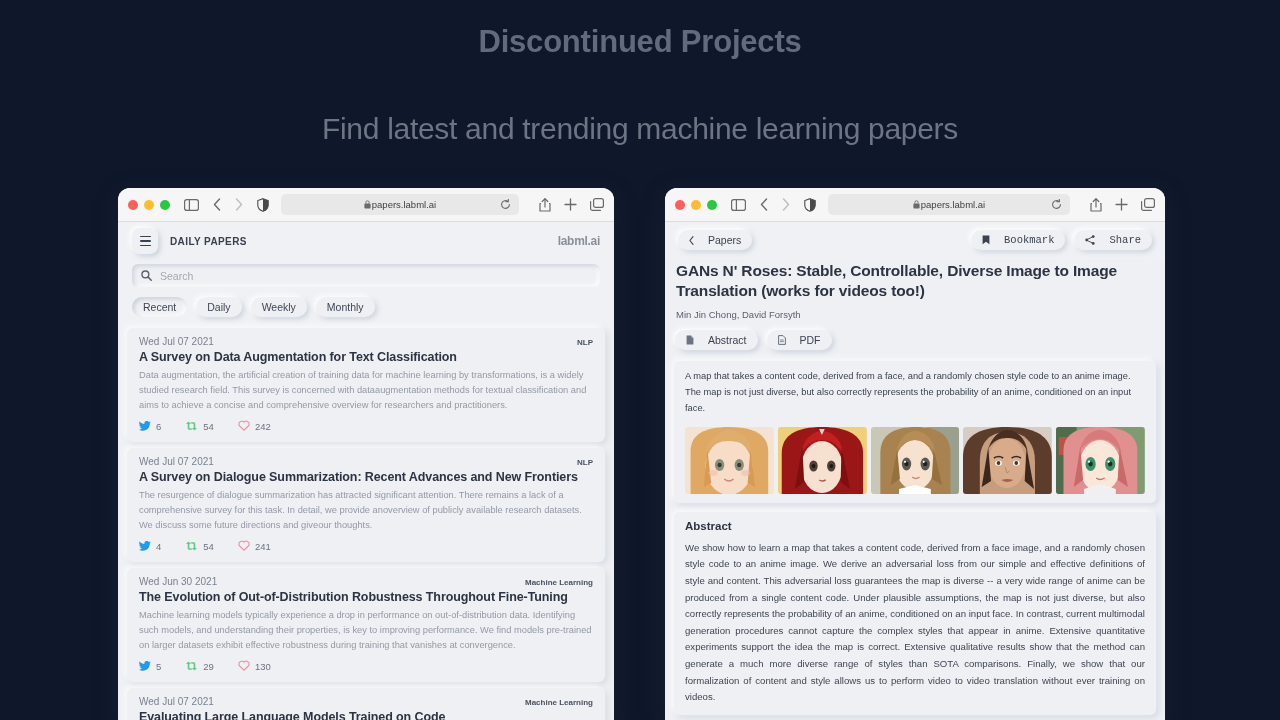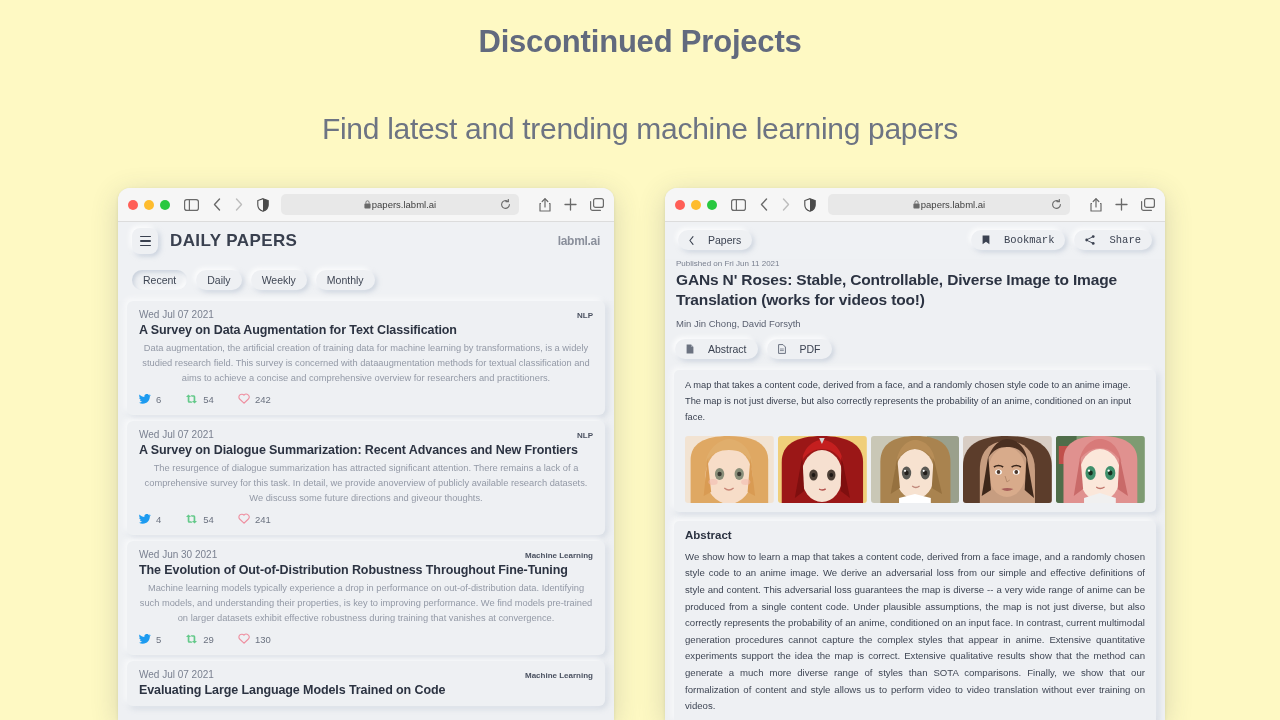--- a/index.html
+++ b/index.html
@@ -2,21 +2,21 @@
 <html><head>
 <meta charset="utf-8">
 <style>
   * { box-sizing: border-box; margin: 0; padding: 0; }
   html, body {
     width: 1280px; height: 720px;
     background: #ffffff;
     font-family: "Liberation Sans", sans-serif;
     overflow: hidden;
   }
-  .page { position: relative; width: 1280px; height: 720px; background:#fef9c3; }
+  .page { position: relative; width: 1280px; height: 720px; background:#0f172a; }
 
   
   .hero-title {
     position: absolute; top: 24px; left: 0; width: 1280px;
     text-align: center;
     font-size: 31px; font-weight: bold; color: #626a7e;
     letter-spacing: -0.2px;
   }
   .hero-sub {
     position: absolute; top: 112px; left: 0; width: 1280px;
@@ -71,21 +71,21 @@
     height: 38px; background:#eff1f4; display:flex; align-items:center;
     padding: 0 14px; gap: 12px;
   }
   .hamburger {
     width: 26px; height: 26px; border-radius: 8px; background:#eef0f3;
     display:flex; flex-direction:column; justify-content:center; align-items:center; gap:3px;
     box-shadow: -2px -2px 5px rgba(255,255,255,0.95), 2px 2px 5px rgba(163,177,198,0.55);
     cursor: pointer;
   }
   .hamburger i { display:block; width:11px; height:1.4px; background:#39404f; border-radius:1px; }
-  .app-title { font-size: 17px; font-weight: 600; color:#39404f; letter-spacing:0.4px; }
+  .app-title { font-size: 10px; font-weight: 600; color:#39404f; letter-spacing:0.4px; }
   .brand { margin-left:auto; font-size: 12px; color:#8a8f9b; font-weight:600; letter-spacing:-0.3px;}
 
   .search-wrap { padding: 4px 14px 0; background:#eff1f4; }
   .search-box {
     height: 23px; background:#eef0f3; border-radius: 6px;
     display:flex; align-items:center; gap:8px; padding: 0 9px;
     box-shadow: inset 2px 2px 4px rgba(163,177,198,0.45), inset -2px -2px 4px rgba(255,255,255,0.9);
   }
   .search-box input {
     border:0; background:transparent; outline:none; flex:1;
@@ -109,21 +109,21 @@
     margin-bottom: 6px;
     box-shadow: -2px -2px 6px rgba(255,255,255,0.9), 2px 2px 6px rgba(163,177,198,0.45);
   }
   .paper-top { display:flex; justify-content:space-between; align-items:baseline; }
   .paper-date { font-size: 10px; color:#7a8090; }
   .paper-tag  { font-size: 8px; color:#4a5160; font-weight:600; }
   .paper-title {
     font-size: 12.5px; font-weight: 700; color:#2c3342; margin-top: 3px; letter-spacing:-0.1px;
   }
   .paper-abs {
-    font-size: 9.3px; color:#9399a6; line-height: 1.62; margin-top: 4px; text-align: center;
+    font-size: 9.3px; color:#9399a6; line-height: 1.62; margin-top: 4px;
   }
   .stats { display:flex; gap: 24px; margin-top: 7px; align-items:center; }
   .stat { display:flex; align-items:center; gap:5px; font-size: 9.5px; color:#6b7280; }
 
   
   .pa-topbar {
     background:#eff1f4; padding: 8px 13px 9px; display:flex; align-items:center;
   }
   .pill {
     font-size: 10.5px; color:#3b4251; background:#eef0f3; border-radius: 12px;
@@ -245,20 +245,31 @@
     <div class="app-header">
       <span class="hamburger">
           <i></i>
           <i></i>
           <i></i>
         </span>
       <span class="app-title">DAILY PAPERS</span>
       <span class="brand">labml.ai</span>
     </div>
 
+    <div class="search-wrap">
+      <div class="search-box">
+        <span>
+          <svg width="11" height="11" viewBox="0 0 11 11">
+              <circle cx="4.4" cy="4.4" r="3.4" fill="none" stroke="#5a6070" stroke-width="1.4"></circle>
+              <line x1="6.9" y1="6.9" x2="10.2" y2="10.2" stroke="#5a6070" stroke-width="1.5" stroke-linecap="round"></line>
+            </svg>
+        </span>
+        <input type="text" placeholder="Search" style="">
+      </div>
+    </div>
 
     <div class="chips">
       <span class="chip active">Recent</span>
       <span class="chip">Daily</span>
       <span class="chip">Weekly</span>
       <span class="chip">Monthly</span>
     </div>
 
     <div class="paper-list">
 
@@ -476,21 +487,20 @@
               <circle cx="8.2" cy="8.4" r="1.4" fill="#3b4251"></circle>
               <line x1="2.6" y1="4.3" x2="7.3" y2="2.1" stroke="#3b4251" stroke-width="0.9"></line>
               <line x1="2.6" y1="5.7" x2="7.3" y2="7.9" stroke="#3b4251" stroke-width="0.9"></line>
             </svg>
           <span>Share</span>
         </span>
       </div>
     </div>
 
     <div class="pa-body">
-      <div class="pa-published">Published on Fri Jun 11 2021</div>
       <div class="pa-title">GANs N' Roses: Stable, Controllable, Diverse Image to Image Translation (works for videos too!)</div>
       <div class="pa-authors">Min Jin Chong, David Forsyth</div>
 
       <div class="pa-actions">
         <span class="pill">
           <svg width="8" height="10" viewBox="0 0 8 10">
               <path d="M0.6 0.6h4.4l2.4 2.4v6.4H0.6z" fill="#6b7280"></path>
               <path d="M5 0.6v2.4h2.4" fill="#9aa0ac"></path>
             </svg>
           <span>Abstract</span>

